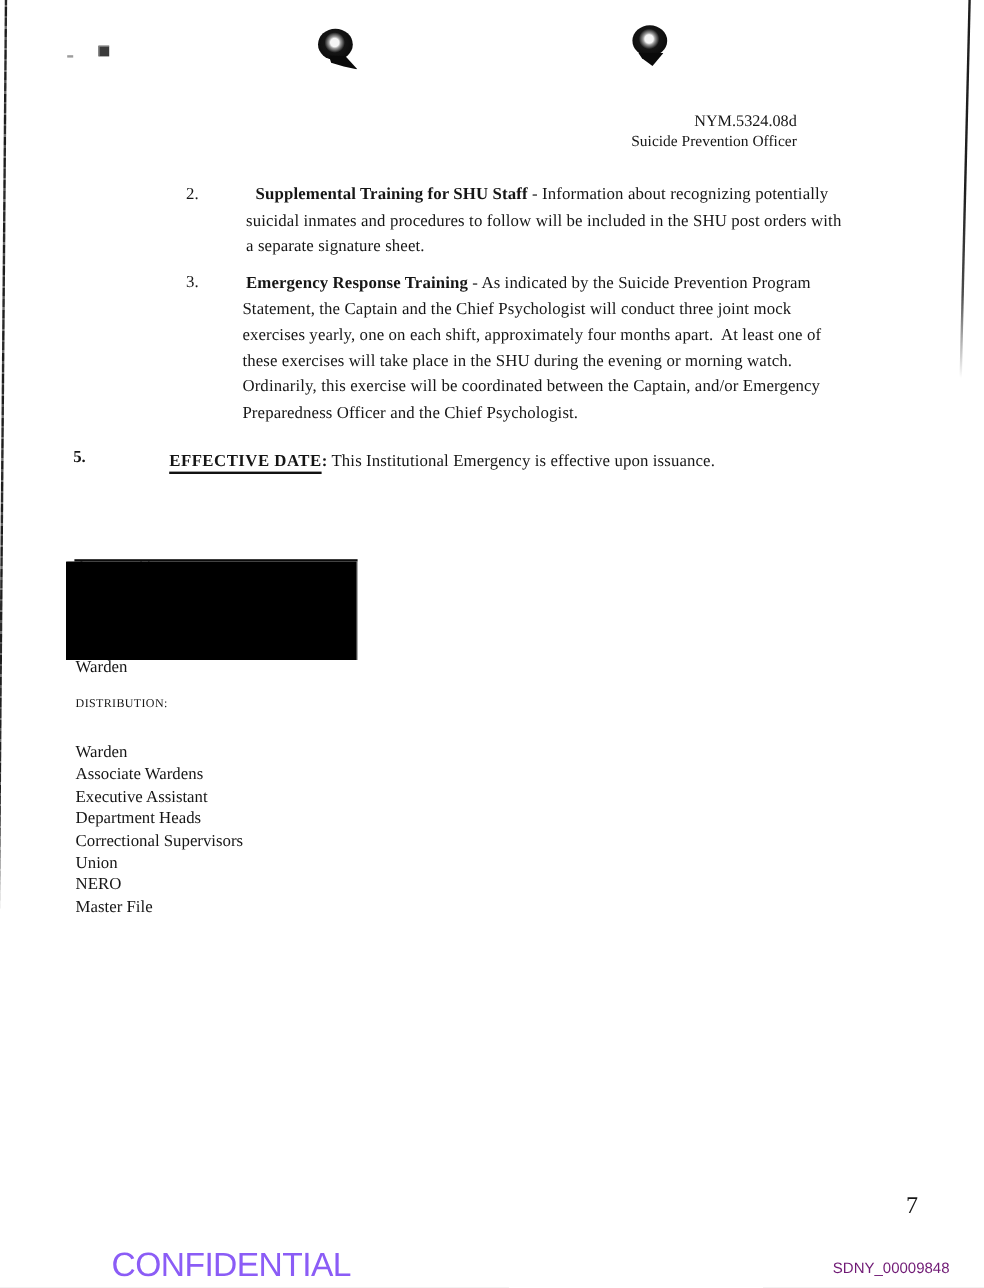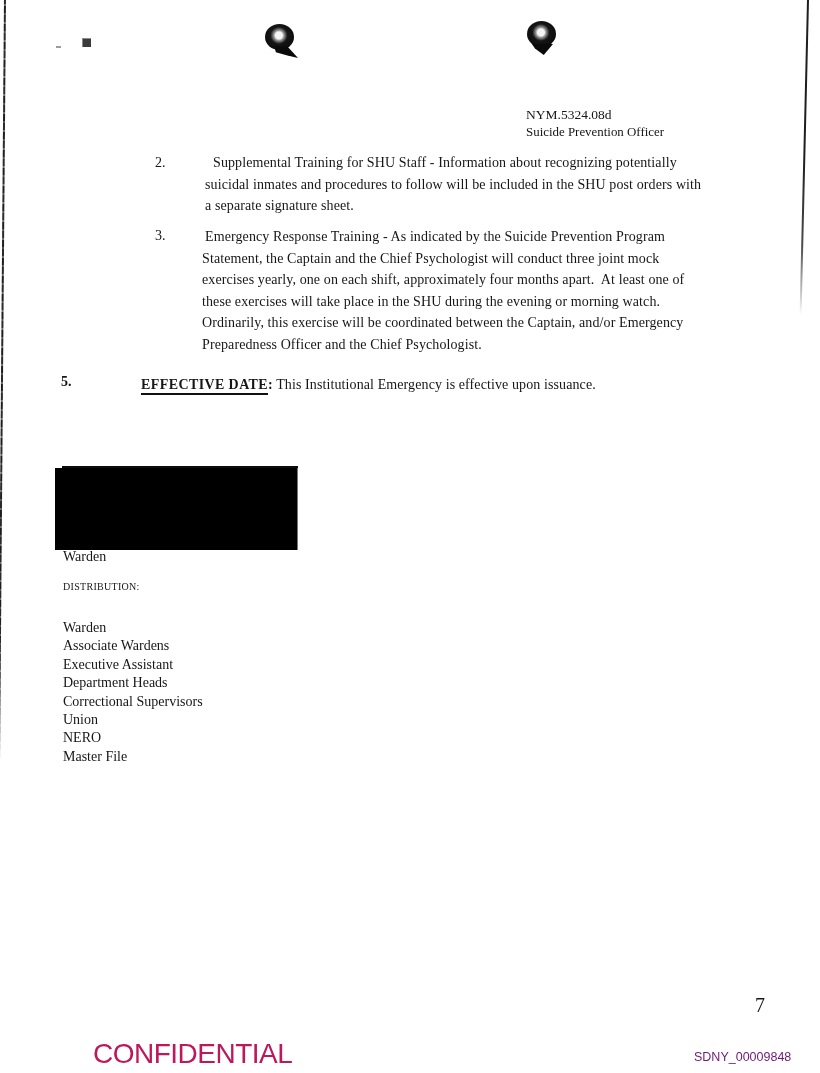--- a/index.html
+++ b/index.html
@@ -36,31 +36,31 @@
   .punch-right .tail {
     position:absolute; left:4px; top:23px; width:22px; height:11px; background:#0a0a0a;
     clip-path:polygon(4% 0, 100% 0, 58% 100%, 18% 42%);
   }
   
   .speck { position:absolute; }
   .speck-dash   { left:56px; top:46px; width:5px; height:2px; background:#9c9c9c; }
   .speck-square { left:82px; top:38px; width:9px; height:9px; background:#3b3b3b; box-shadow:inset 1px 1px 0 #8a8a8a; }
 
   
-  .doc-header { position:absolute; top:106px; right:156px; text-align:left; line-height:17.5px; }
+  .doc-header { position:absolute; top:92px; right:156px; text-align:right; line-height:17.5px; }
   .doc-number { font-size:13.5px; }
   .doc-title  { font-size:12.9px; }
 
   
   .item-num { position:absolute; font-size:14px; }
   .item-body {
     position:absolute; font-size:14px; line-height:21.5px;
     white-space:pre; letter-spacing:0.1px;
   }
-  .b { font-weight:400; }
+  .b { font-weight:700; }
   #item2-num { left:155px; top:155px; }
   #item2-body { left:205px; top:152px; text-indent:8px; }
   #item3-num { left:155px; top:228px; }
   #item3-body { left:202px; top:226px; text-indent:3px; }
 
   #item5-num { left:61px; top:374px; font-weight:700; }
   #item5-body { left:105px; top:374px; }
   .eff-label { font-weight:700; letter-spacing:0.4px; border-bottom:2px solid #111; padding-bottom:1px;margin-left:36px; }
   .eff-colon { font-weight:700; }
 
@@ -72,21 +72,21 @@
 
   
   .dist-heading { position:absolute; left:63px; top:581px; font-size:10px; letter-spacing:0.3px; }
   .dist-list { position:absolute; left:63px; top:619px; font-size:14px; line-height:18.4px; }
 
   
   .page-number { position:absolute; left:755px; top:994px; font-size:20px; }
   .confidential-stamp {
     position:absolute; left:93px; top:1040px;
     font-family:"Liberation Sans", sans-serif; font-size:28px; line-height:28px;
-    letter-spacing:-0.5px; color:#be185d;
+    letter-spacing:-0.5px; color:#8b5cf6;
   }
   .bates-number {
     position:absolute; left:694px; top:1050px;
     font-family:"Liberation Sans", sans-serif; font-size:12.5px; color:#701a75;
   }
 </style>
 </head>
 <body>
 
 <div class="page">

